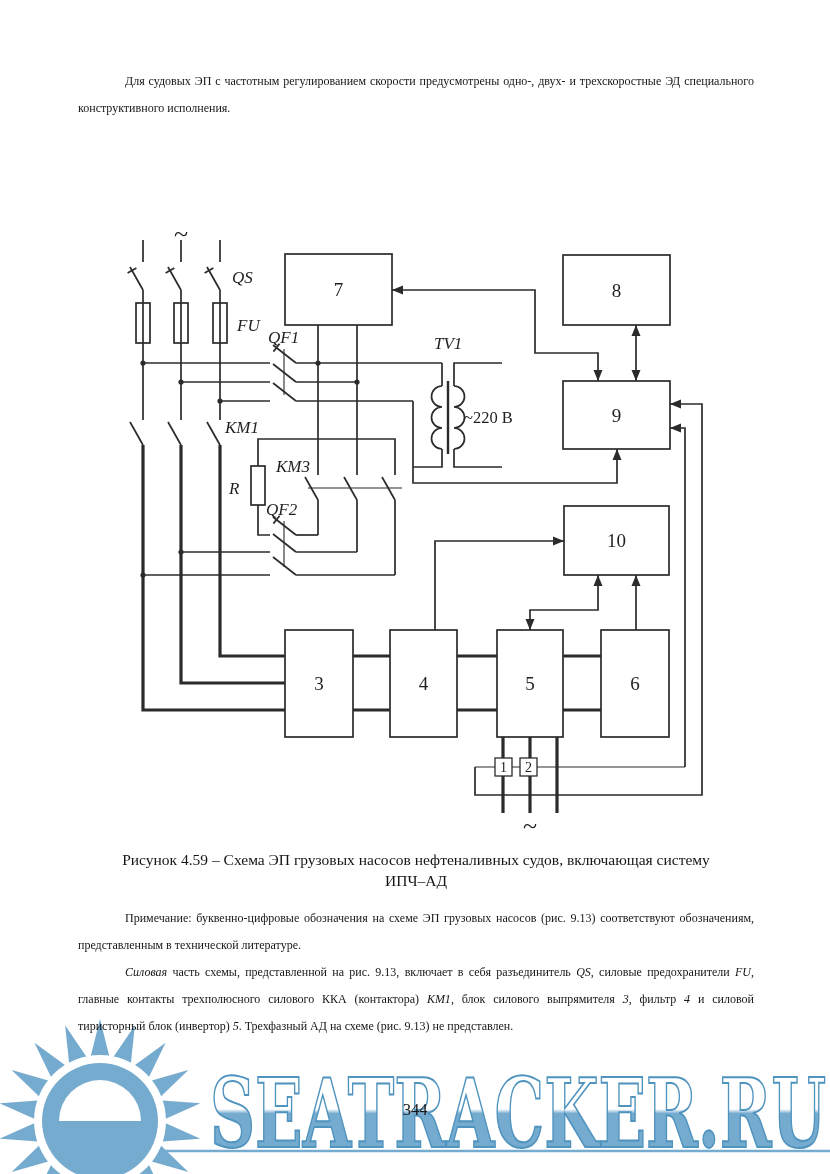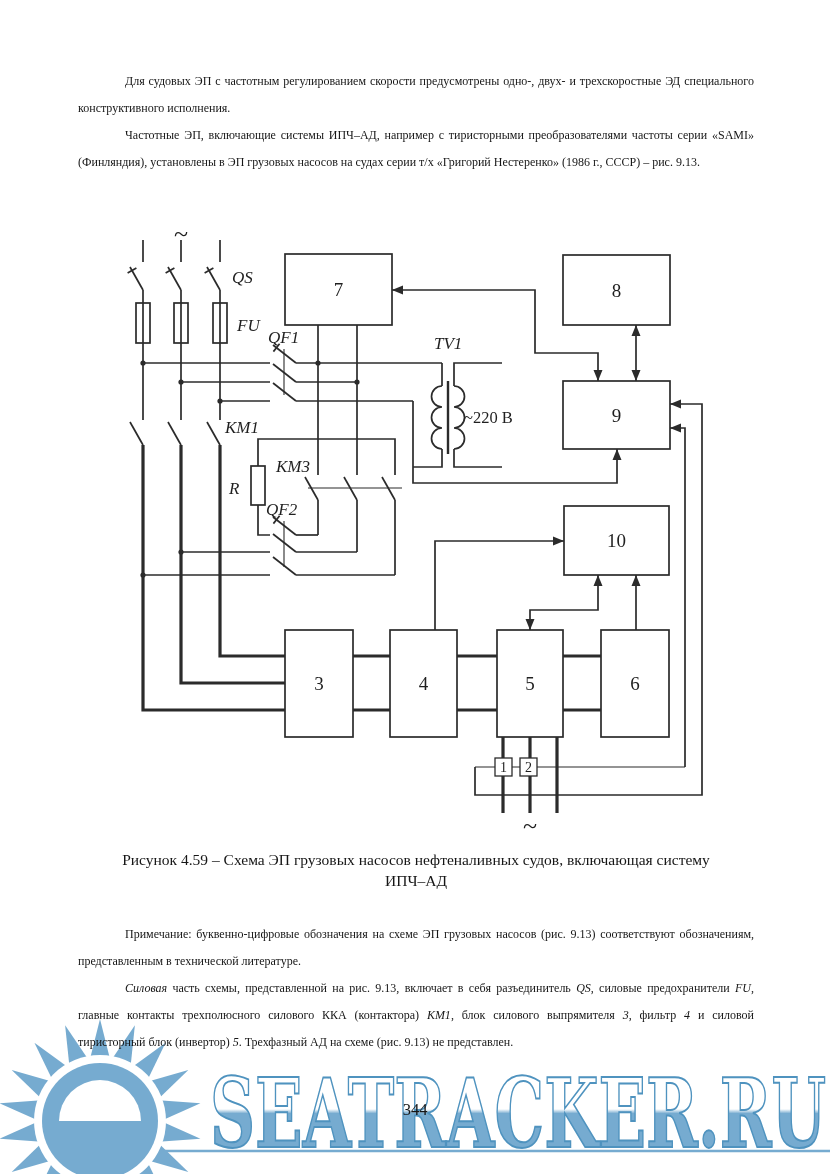--- a/index.html
+++ b/index.html
@@ -74,21 +74,20 @@
       <use href="#ray" transform="rotate(320 100 1121)"></use>
         <use href="#ray" transform="rotate(340 100 1121)"></use>
       <circle cx="100" cy="1121" r="66" fill="#ffffff"></circle>
       <circle cx="100" cy="1121" r="58" fill="#76abd0"></circle>
       <path d="M59,1121 A41,41 0 0 1 141,1121 Z" fill="#ffffff"></path>
     </g>
   </svg>
 
   <div class="col textlayer" style="top:68px;">
     <p>Для судовых ЭП с частотным регулированием скорости предусмотрены одно-, двух- и трехскоростные ЭД специального конструктивного исполнения.</p>
-    <p>Частотные ЭП, включающие системы ИПЧ–АД, например с тиристорными преобразователями частоты серии «SAMI» (Финляндия), установлены в ЭП грузовых насосов на судах серии т/х «Григорий Нестеренко» (1986 г., СССР) – рис. 9.13.</p>
   </div>
 
   <svg class="fig" width="630" height="628" viewBox="0 0 630 628">
 
     <text class="tld" x="71" y="16">~</text>
 
     <g>
 
       <path d="M33,14 V36"></path>
         <path d="M33,64 L20,41"></path>
@@ -261,20 +260,20 @@
     <text class="lbl" x="324" y="123">TV1</text>
     <text class="vlt" x="354" y="197">~220 В</text>
     <text class="tld" x="420" y="608">~</text>
   </svg>
 
   <div class="caption textlayer">
     <div>Рисунок 4.59 – Схема ЭП грузовых насосов нефтеналивных судов, включающая систему</div>
     <div>ИПЧ–АД</div>
   </div>
 
-  <div class="col textlayer" style="top:905px;margin-top:16px;">
+  <div class="col textlayer" style="top:905px;">
     <p>Примечание: буквенно-цифровые обозначения на схеме ЭП грузовых насосов (рис. 9.13) соответствуют обозначениям, представленным в технической литературе.</p>
     <p><span class="it">Силовая</span><span> часть схемы, представленной на рис. 9.13, включает в себя разъединитель </span><span class="it">QS</span><span>, силовые предохранители </span><span class="it">FU</span><span>, главные контакты трехполюсного силового ККА (контактора) </span><span class="it">КМ1</span><span>, блок силового выпрямителя </span><span class="it">3</span><span>, фильтр </span><span class="it">4</span><span> и силовой тиристорный блок (инвертор) </span><span class="it">5</span><span>. Трехфазный АД на схеме (рис. 9.13) не представлен.</span></p>
   </div>
 
   <div class="pagenum">344</div>
 
 </div>
 
 </body></html>

